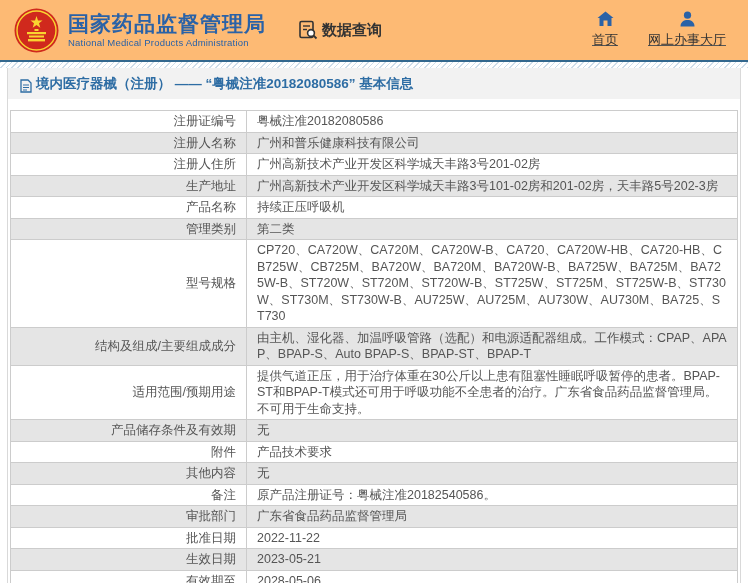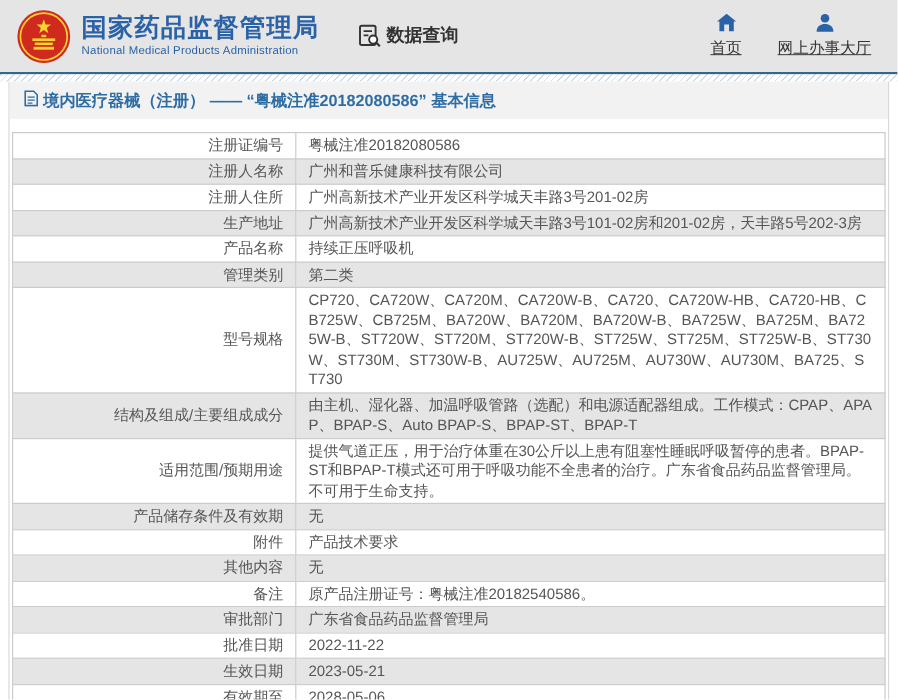--- a/index.html
+++ b/index.html
@@ -5,40 +5,41 @@
   * { margin: 0; padding: 0; box-sizing: border-box; }
   html, body { width: 748px; height: 583px; background: #fff; overflow: hidden; }
   body { font-family: "Liberation Sans", "DejaVu Sans", sans-serif; color: #555; }
 
   
   .site-header {
     height: 60px;
     display: flex;
     align-items: center;
     padding: 0 18px 0 14px;
-    background: #e5e5e5;
+    background: #fdba74;
   }
   .logo-group { display: flex; align-items: center; }
   .emblem { width: 45px; height: 45px; flex: 0 0 auto; }
   .logo-text { margin-left: 9px; }
   .logo-cn {
     font-size: 21px;
     font-weight: bold;
     color: #2a62a7;
     letter-spacing: 1px;
     line-height: 1.1;
   }
   .logo-en {
     font-size: 9.5px;
     color: #2a62a7;
     margin-top: 2px;
     letter-spacing: 0.2px;
   }
   .data-query {
     display: flex;
+    align-items: center;
     margin-left: 32px;
     font-size: 15px;
     font-weight: bold;
     color: #333;
     cursor: pointer;
   }
   .dq-icon { width: 20px; height: 20px; margin-right: 4px; display: inline-block; }
   .header-spacer { flex: 1; }
   .header-nav { display: flex; align-items: center; gap: 30px; margin-right: 4px; text-decoration: underline; }
   .nav-item {
@@ -64,21 +65,21 @@
     margin: 0 7px;
     border-left: 1px solid #d9d9d9;
     border-right: 1px solid #d9d9d9;
     min-height: 515px;
     background: #fff;
   }
   .section-title-bar {
     background: #f2f2f2;
     padding: 7px 12px 6px 12px;
     display: flex;
-    align-items: flex-start;
+    align-items: flex-end;
     font-size: 13.5px;
     font-weight: bold;
     color: #2e6da4;
   }
   .title-doc-icon { width: 12px; height: 14px; margin-right: 4px; flex: 0 0 auto; }
 
   
   .info-table {
     width: calc(100% - 4px);
     margin: 11px 2px 0 2px;

